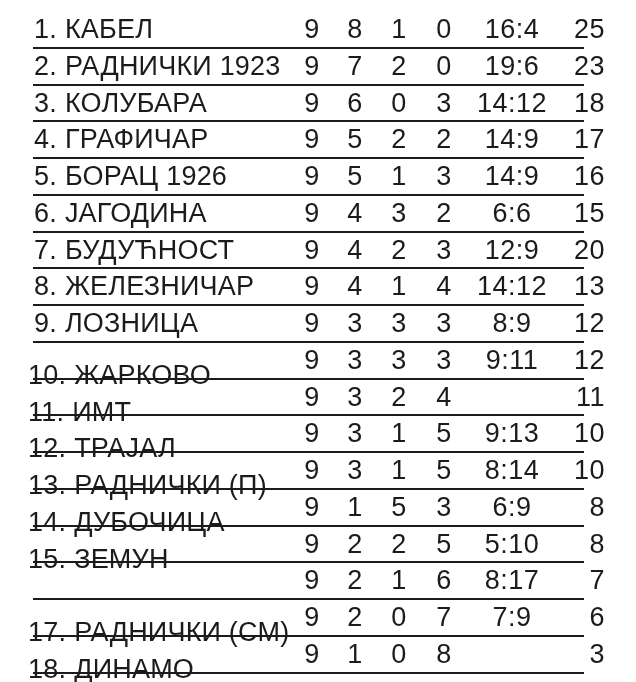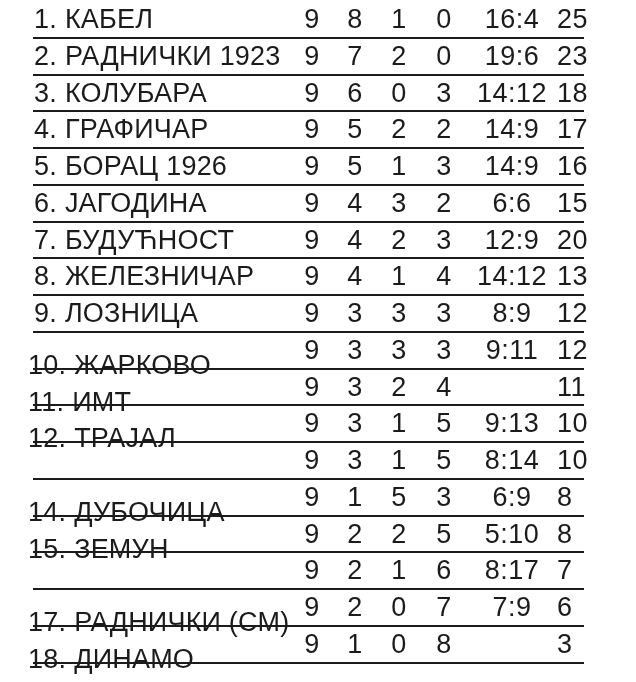--- a/index.html
+++ b/index.html
@@ -10,21 +10,21 @@
     width: 636px;
     height: 682px;
     background: var(--bg, #ffffff);
     font-family: "Liberation Sans", "DejaVu Sans", sans-serif;
     color: var(--text, #1b1b1b);
     overflow: hidden;
   }
 
   .standings {
     position: absolute;
-    top: 2px;
+    top: 12px;
     left: 0;
     width: 616px;
   }
 
   .row {
     position: relative;
     height: 36.78px;
     white-space: nowrap;
   }
 
@@ -48,21 +48,21 @@
   .team-cell { left: 34px; letter-spacing: 0.2px; }
   .row.p2 .team-cell { left: 28px; margin-top: 15px; }
   .team-name { margin-left: 8px; }
 
   .num { text-align: center; letter-spacing: 0.5px; }
   .c-played { left: 292px; width: 40px; }
   .c-won    { left: 335px; width: 40px; }
   .c-drawn  { left: 379px; width: 40px; }
   .c-lost   { left: 424px; width: 40px; }
   .c-goals  { left: 462px; width: 100px; }
-  .c-points { left: 557px; width: 48px; text-align: left; }
+  .c-points { left: 557px; width: 48px; text-align: right; }
 </style>
 </head>
 <body>
 
 <div class="page">
   <div class="standings" id="rows-container">
   <div class="row">
     <div class="cell team-cell">
       <span class="pos">1.</span><span class="team-name">КАБЕЛ</span>
     </div>
@@ -211,20 +211,23 @@
     <div class="cell num c-played">9</div>
     <div class="cell num c-won">3</div>
     <div class="cell num c-drawn">1</div>
     <div class="cell num c-lost">5</div>
     <div class="cell num c-goals">9:13</div>
     <div class="cell num c-points">10</div>
     <div class="rule"></div>
   </div>
 
   <div class="row p2">
+    <div class="cell team-cell">
+      <span class="pos">13.</span><span class="team-name">РАДНИЧКИ (П)</span>
+    </div>
     <div class="cell num c-played">9</div>
     <div class="cell num c-won">3</div>
     <div class="cell num c-drawn">1</div>
     <div class="cell num c-lost">5</div>
     <div class="cell num c-goals">8:14</div>
     <div class="cell num c-points">10</div>
     <div class="rule"></div>
   </div>
 
   <div class="row p2">

